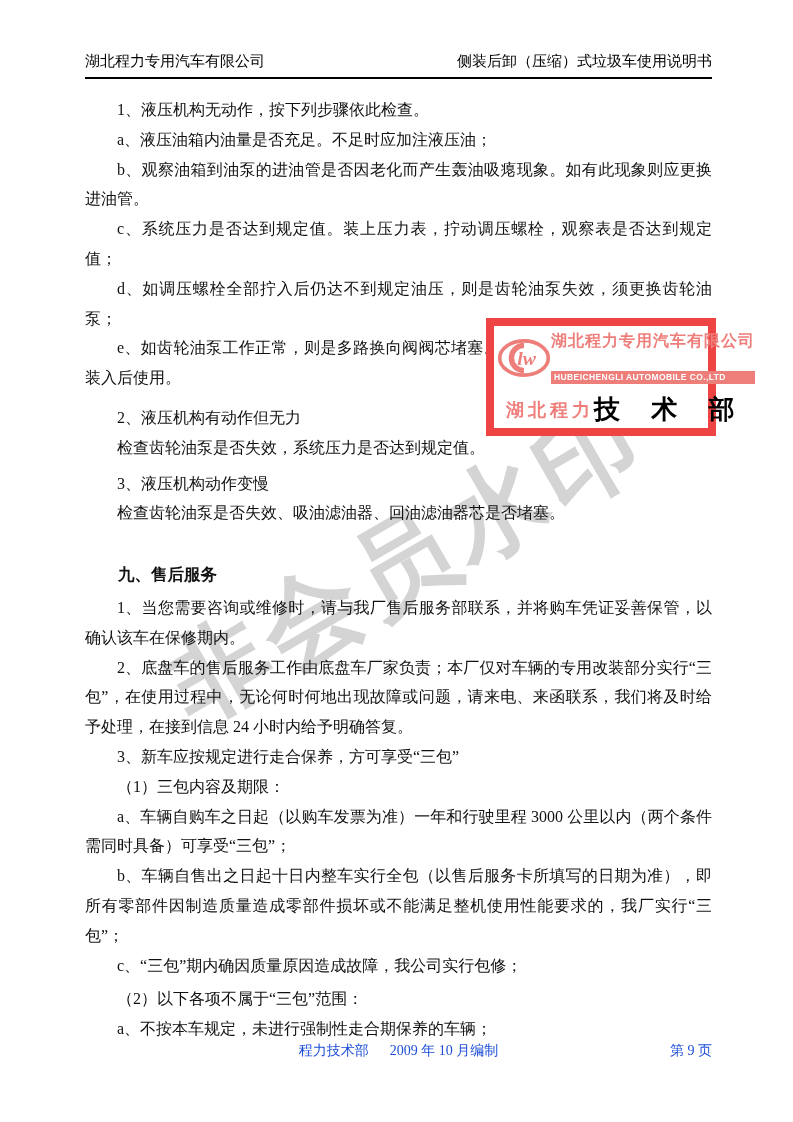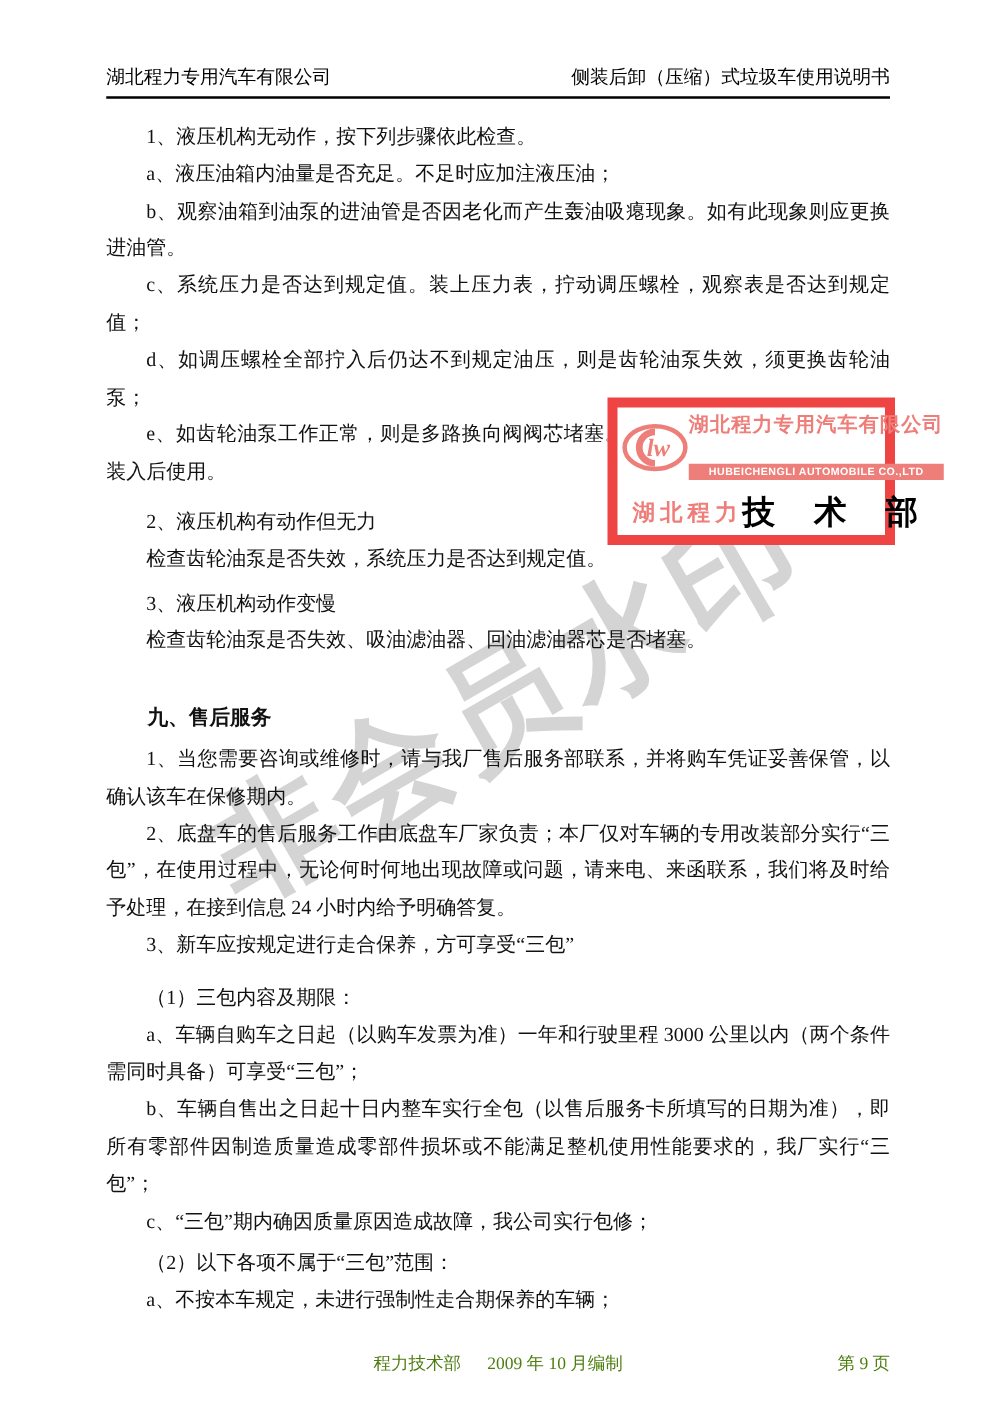--- a/index.html
+++ b/index.html
@@ -31,21 +31,21 @@
     z-index:0;user-select:none;
   }
   
   .content{
     position:absolute;left:85px;top:95px;width:627px;z-index:1;
     font-size:16px;line-height:29.8px;text-align:justify;
   }
   .content p{margin:0;text-indent:2em;}
   .content p.sp10{margin-top:10px;}
   .content p.sp6{margin-top:6px;}
-  .content p.sp8{margin-top:12px;}
+  .content p.sp8{margin-top:0;}
   .content p.sp4{margin-top:4px;}
   .section-heading{
     margin:32px 0 3px 0 !important;
     font-weight:bold;font-size:16.5px;
     font-family:"Liberation Sans","DejaVu Sans",sans-serif;
   }
   
   .stamp{
     position:absolute;left:486px;top:318px;width:230px;height:118px;
     background:#ffffff;border:8px solid #ef4444;z-index:2;
@@ -55,32 +55,32 @@
   .stamp-top{display:flex;align-items:center;padding:5px 4px 0 3px;}
   .stamp-logo{flex:0 0 54px;height:42px;}
   .stamp-right{flex:1;display:flex;flex-direction:column;align-items:center;}
   .stamp-cn{
     color:#ee7e7a;font-weight:bold;font-size:16px;letter-spacing:1px;
     white-space:nowrap;line-height:20px;
   }
   .stamp-en{
     background:#ee7e7a;color:#ffffff;font-weight:bold;font-size:8.5px;
     letter-spacing:0.4px;padding:1px 3px;margin-top:20px;white-space:nowrap;
-    line-height:11px;align-self:stretch;text-align:center;
+    line-height:11px;align-self:stretch;text-align:left;
   }
   .stamp-bottom{
     display:flex;align-items:center;justify-content:space-between;
     padding:8px 12px 0 12px;
   }
   .stamp-dept-small{color:#ee7e7a;font-size:18px;font-weight:bold;letter-spacing:4px;white-space:nowrap;}
   .stamp-dept-big{color:#000000;font-size:26px;font-weight:bold;letter-spacing:12px;white-space:nowrap;}
   
   .footer{
     position:absolute;left:85px;top:1042px;width:627px;height:20px;
-    font-size:14px;color:#4d7c0f;z-index:1;margin-top:40px;
+    font-size:14px;color:#1d4ed8;z-index:1;
   }
   .footer-center{position:absolute;left:0;right:0;text-align:center;white-space:pre;}
   .footer-page{position:absolute;right:0;top:0;}
 </style>
 </head>
 <body>
 
 <div class="page">
 
   <div class="header">

